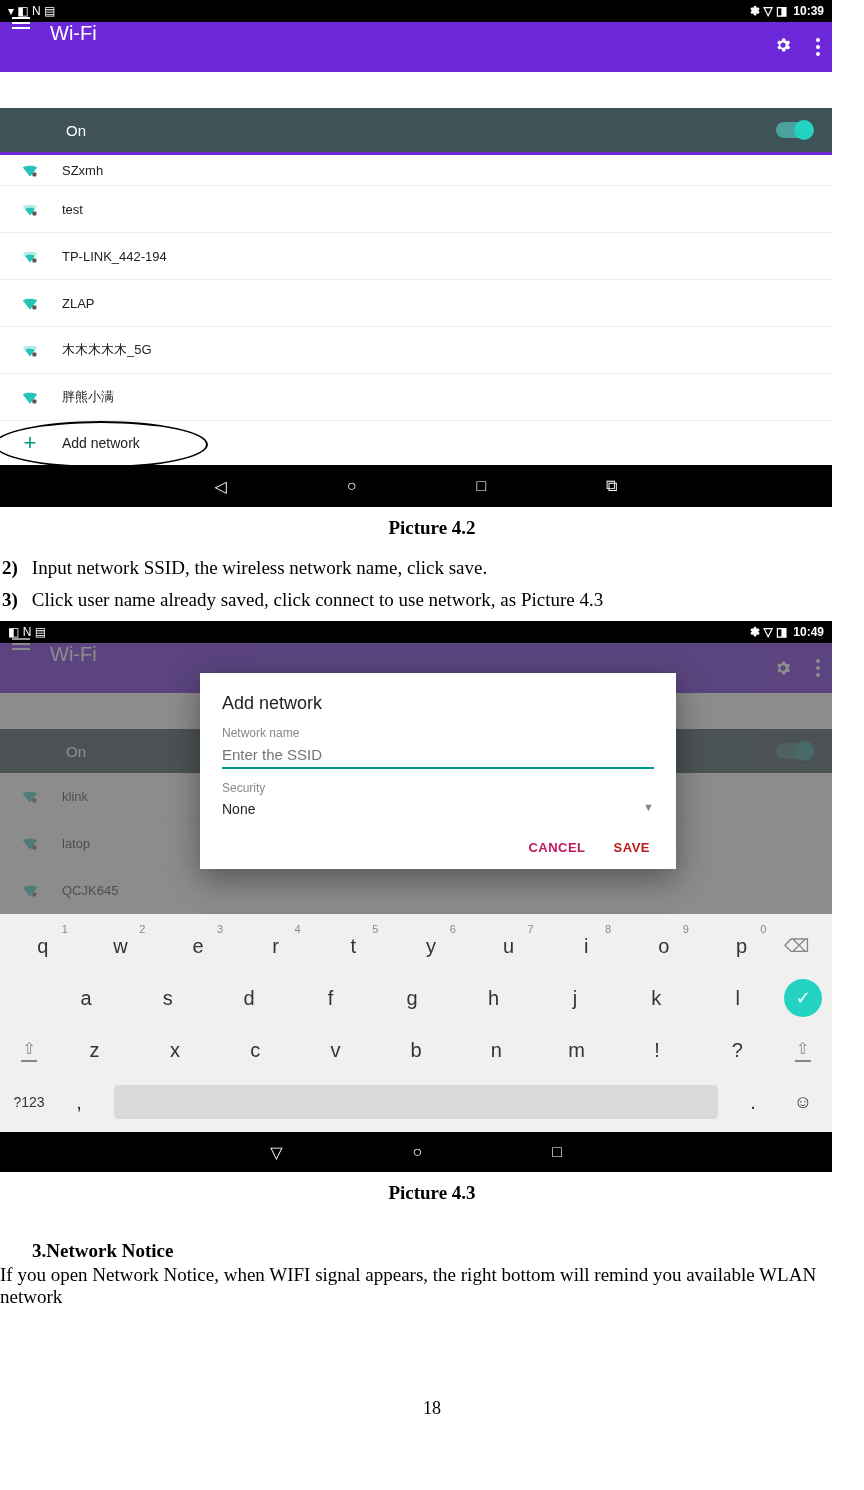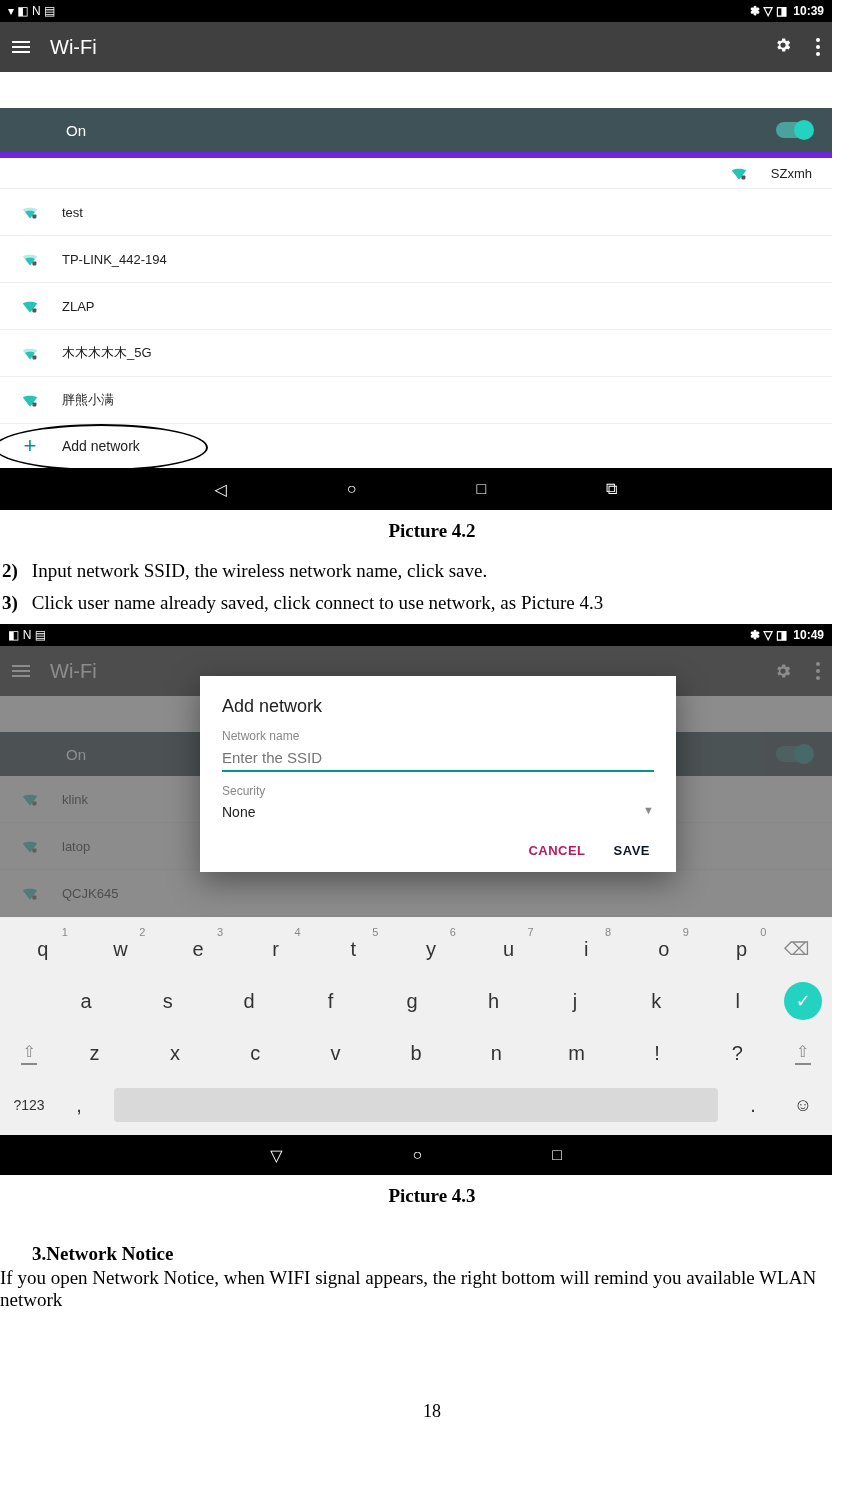--- a/index.html
+++ b/index.html
@@ -26,25 +26,24 @@
     padding: 0 8px;
     justify-content: space-between;
   }
   .statusbar .left, .statusbar .right {
     display: flex;
     align-items: center;
     gap: 6px;
   }
   .statusbar .right { font-weight: bold; }
   .appbar {
-    background: #404040;
+    background: #6d28d9;
     color: #fff;
     height: 50px;
     display: flex;
-    align-items: center;
     padding: 0 12px;
     gap: 20px;
   }
   .appbar .title { font-size: 20px; font-weight: 500; flex: 1; }
   .appbar .icons { display: flex; gap: 24px; align-items: center; }
   .hamburger {
     width: 18px; height: 2px; background: #fff; position: relative;
   }
   .hamburger::before, .hamburger::after {
     content: ""; position: absolute; left: 0; width: 18px; height: 2px; background: #fff;
@@ -78,21 +77,21 @@
   .netrow {
     height: 46px;
     display: flex;
     align-items: center;
     padding: 0 20px;
     gap: 22px;
     border-bottom: 1px solid #eee;
     font-size: 13px;
     color: #222;
   }
-  .netrow.first { height: 30px; border-top: 6px solid #6d28d9; justify-content: flex-end; }
+  .netrow.first { height: 30px; border-top: 3px solid #6d28d9; }
   .wifi-icon { width: 20px; height: 16px; }
   .addrow {
     height: 44px;
     display: flex;
     align-items: center;
     padding: 0 20px;
     gap: 22px;
     font-size: 14px;
     color: #222;
     position: relative;
@@ -159,21 +158,21 @@
     font-size: 14px; color: #222;
     border-bottom: 1px solid transparent;
     padding: 6px 0 4px; margin-bottom: 8px;
   }
   .dialog .btnrow {
     display: flex; justify-content: flex-end; gap: 28px;
     font-size: 13px; font-weight: 700; letter-spacing: .5px;
     padding: 10px 4px 6px;
   }
   .dialog .btn-cancel { color: #be185d; text-align: right; }
-  .dialog .btn-save { color: #0f172a; }
+  .dialog .btn-save { color: #b91c1c; }
   .keyboard {
     background: #f0f0f0;
     padding: 6px 4px 4px;
   }
   .krow { display: flex; justify-content: space-around; align-items: center; height: 52px; }
   .key {
     position: relative;
     width: 70px; text-align: center;
     font-size: 20px; color: #333;
   }

